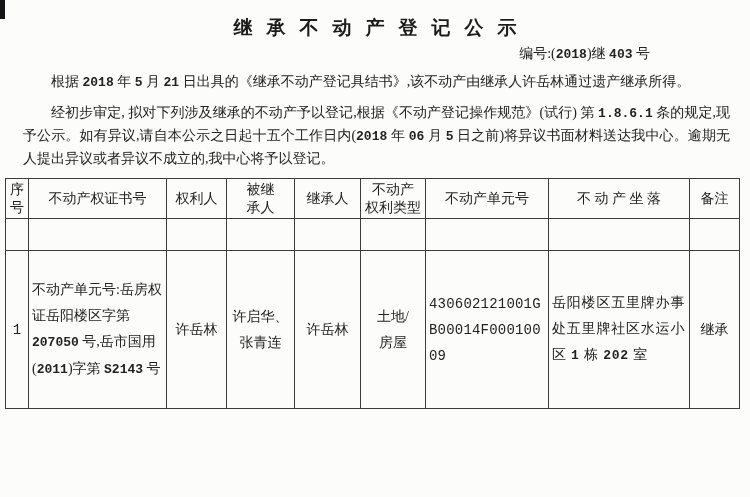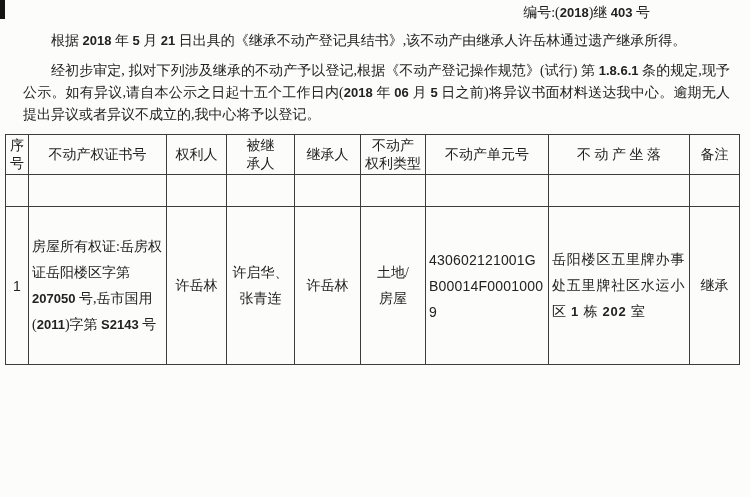--- a/index.html
+++ b/index.html
@@ -33,21 +33,21 @@
     font-size:14px;
   }
   .bodytext {
     margin:4px 12px 0 15px;
     font-size:14px;
     line-height:22px;
     text-align:justify;
   }
   .bodytext p { margin:8px; text-indent:28px; }
   .num {
-    font-family:Liberation Sans, sans-serif;
+    font-family:Liberation Mono, monospace;
     font-weight:bold;
   }
   span.num { font-size:13px; }
   .prop-table {
     border-collapse:collapse;
     table-layout:fixed;
     margin:4px 0 0 5px;
     width:734px;
   }
   .prop-table th, .prop-table td {
@@ -84,20 +84,21 @@
   .issuer { margin-top:14px; text-align:right; padding-right:62px; }
   .date { margin-top:12px; text-align:right; padding-right:84px; }
   .date span.num, .footer .num { font-size:12px; }
 </style>
 </head>
 <body>
 
 <div class="page">
   <div class="corner-mark"></div>
 
+  <div class="title">继承不动产登记公示</div>
 
   <div class="doc-no"><span>编号:(</span><span class="num">2018</span><span>)继 </span><span class="num">403</span><span> 号</span></div>
 
   <div class="bodytext">
     <p><span>根据 </span><span class="num">2018</span><span> 年 </span><span class="num">5</span><span> 月 </span><span class="num">21</span><span> 日出具的《继承不动产登记具结书》,该不动产由继承人许岳林通过遗产继承所得。</span></p>
     <p><span>经初步审定, 拟对下列涉及继承的不动产予以登记,根据《不动产登记操作规范》(试行) 第 </span><span class="num">1.8.6.1</span><span> 条的规定,现予公示。如有异议,请自本公示之日起十五个工作日内(</span><span class="num">2018</span><span> 年 </span><span class="num">06</span><span> 月 </span><span class="num">5</span><span> 日之前)将异议书面材料送达我中心。逾期无人提出异议或者异议不成立的,我中心将予以登记。</span></p>
   </div>
 
   <table class="prop-table">
     <colgroup>
@@ -132,21 +133,21 @@
       <td></td>
       <td></td>
       <td></td>
       <td></td>
       <td></td>
       <td></td>
       <td></td>
     </tr>
     <tr class="data">
       <td class="c num seq">1</td>
-      <td class="left cert"><span>房屋所有权证:岳房权证岳阳楼区字第</span><span class="num">207050</span><span> 号,岳市国用(</span><span class="num">2011</span><span>)字第 </span><span class="num">S2143</span><span> 号</span></td>
+      <td class="left cert"><span>不动产单元号:岳房权证岳阳楼区字第</span><span class="num">207050</span><span> 号,岳市国用(</span><span class="num">2011</span><span>)字第 </span><span class="num">S2143</span><span> 号</span></td>
       <td class="c">许岳林</td>
       <td class="c">许启华、
 张青连</td>
       <td class="c">许岳林</td>
       <td class="c">土地/
 房屋</td>
       <td class="left unit num">430602121001GB00014F00010009</td>
       <td class="left loc"><span>岳阳楼区五里牌办事处五里牌社区水运小区 </span><span class="num">1</span><span> 栋 </span><span class="num">202</span><span> 室</span></td>
       <td class="c">继承</td>
     </tr>

